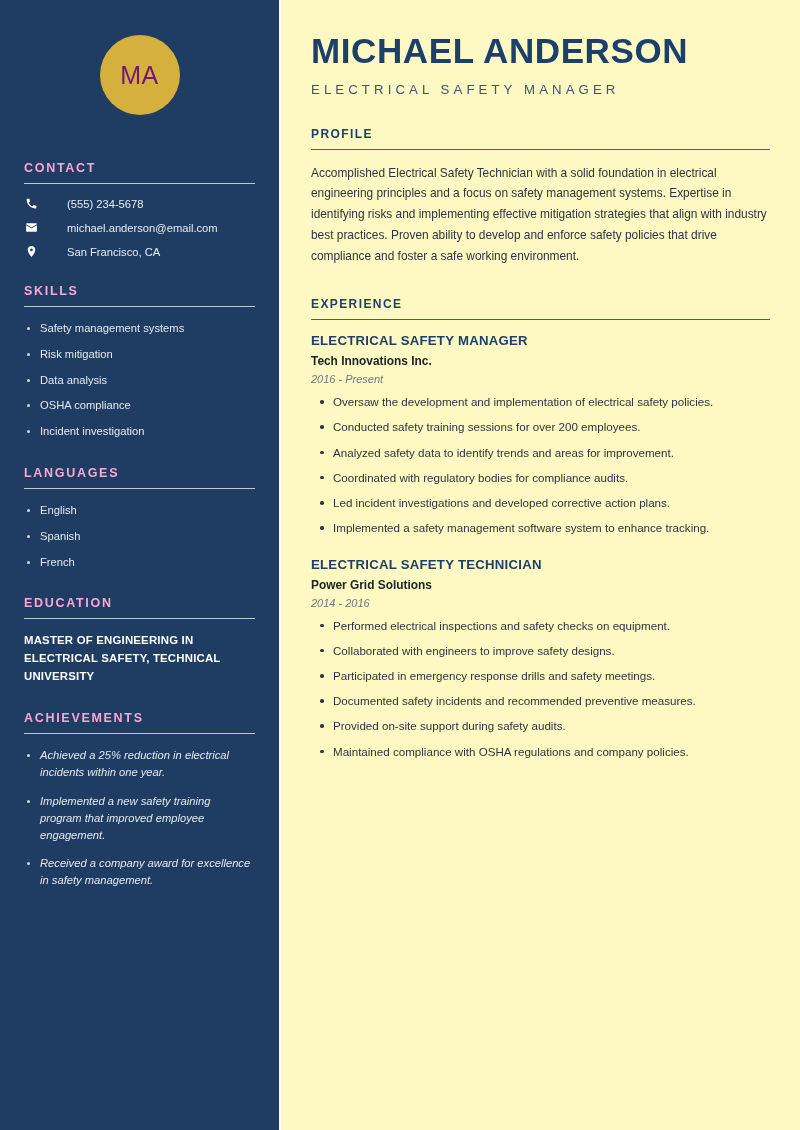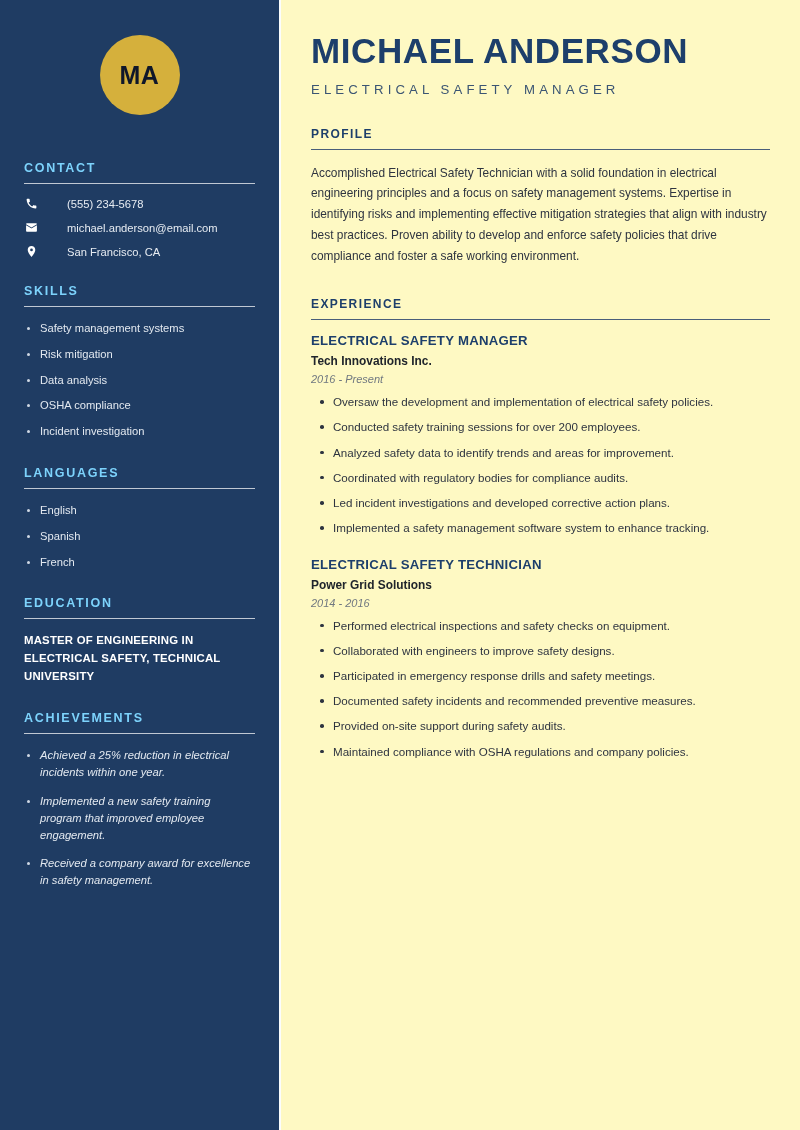--- a/index.html
+++ b/index.html
@@ -41,33 +41,33 @@
   }
 
   .avatar {
     width: 80px;
     height: 80px;
     border-radius: 50%;
     background: #d5b03c;
     display: flex;
     align-items: center;
     justify-content: center;
-    color: #0f172a;
+    color: #701a75;
     font-size: 25px;
-    font-weight: bold;
+    font-weight: normal;
     letter-spacing: 0.5px;
   }
 
   .side-section { margin-bottom: 26px; }
 
   .side-heading {
     font-size: 12.5px;
     font-weight: bold;
     letter-spacing: 1.7px;
-    color: #7dd3fc;
+    color: #f9a8d4;
     padding-bottom: 8px;
   }
 
   .side-rule {
     height: 1px;
     background: rgba(255,255,255,0.72);
     margin-bottom: 13px;
   }
 
   

